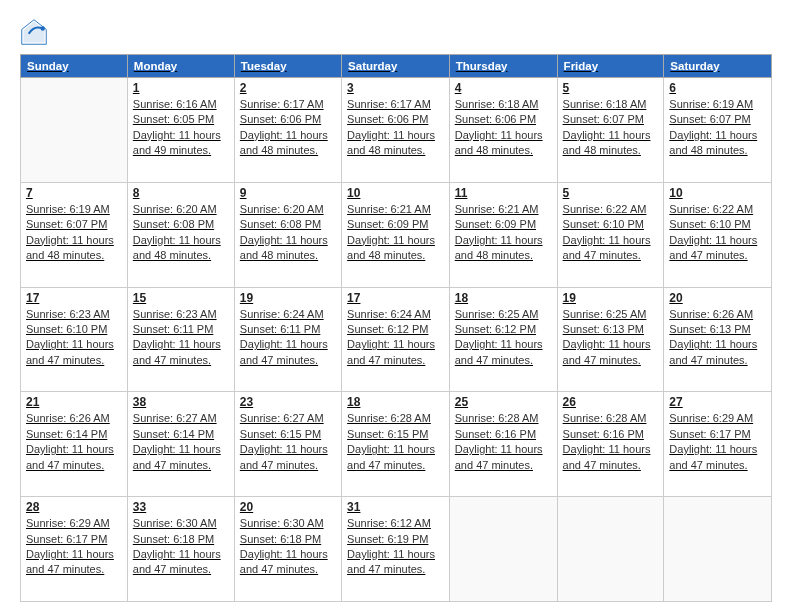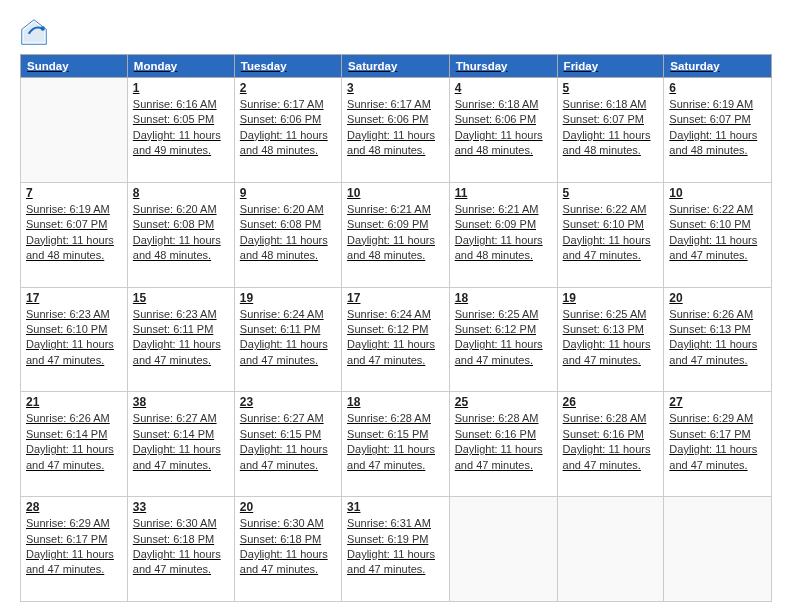--- a/index.html
+++ b/index.html
@@ -346,21 +346,21 @@
           </td>
           <td>
             <span class="day-num">20</span>
             <div class="day-info" style="white-space: pre-line;">Sunrise: 6:30 AM
 Sunset: 6:18 PM
 Daylight: 11 hours
 and 47 minutes.</div>
           </td>
           <td>
             <span class="day-num">31</span>
-            <div class="day-info" style="white-space: pre-line;">Sunrise: 6:31 AM
+            <div class="day-info" style="white-space: pre-line;">Sunrise: 6:12 AM
 Sunset: 6:19 PM
 Daylight: 11 hours
 and 47 minutes.</div>
           </td>
           <td class="empty"></td>
           <td class="empty"></td>
           <td class="empty"></td>
         </tr>
       </tbody>
   </table>

